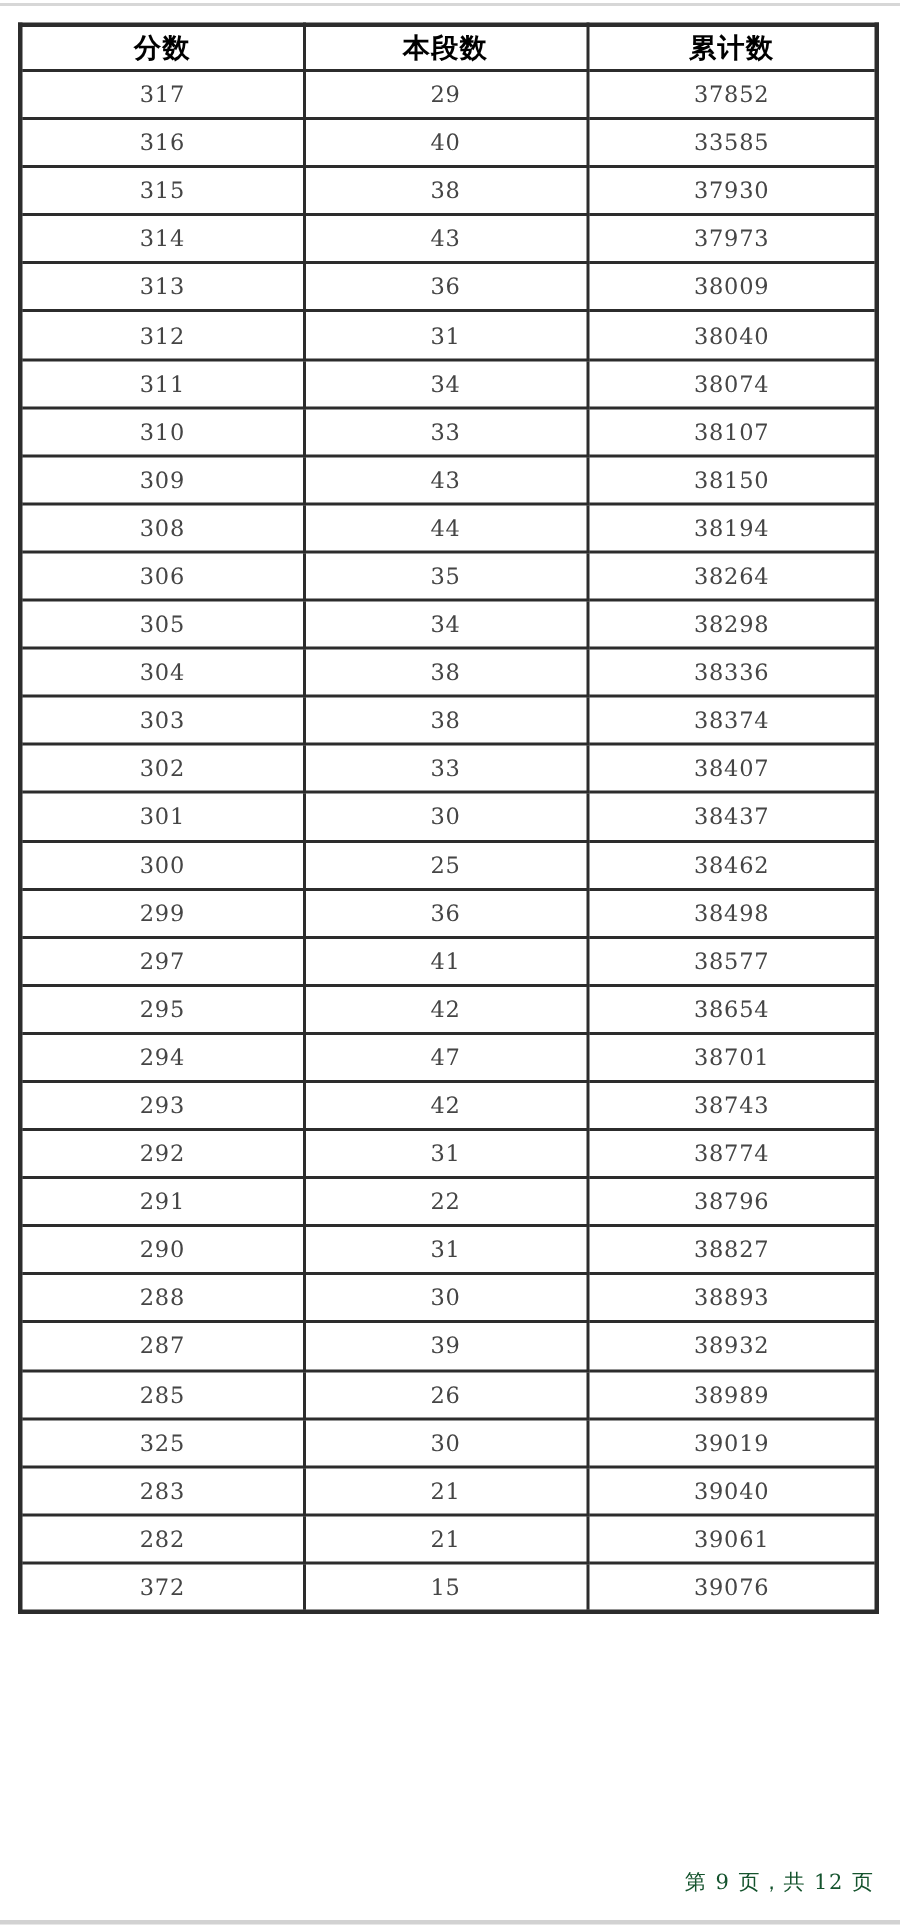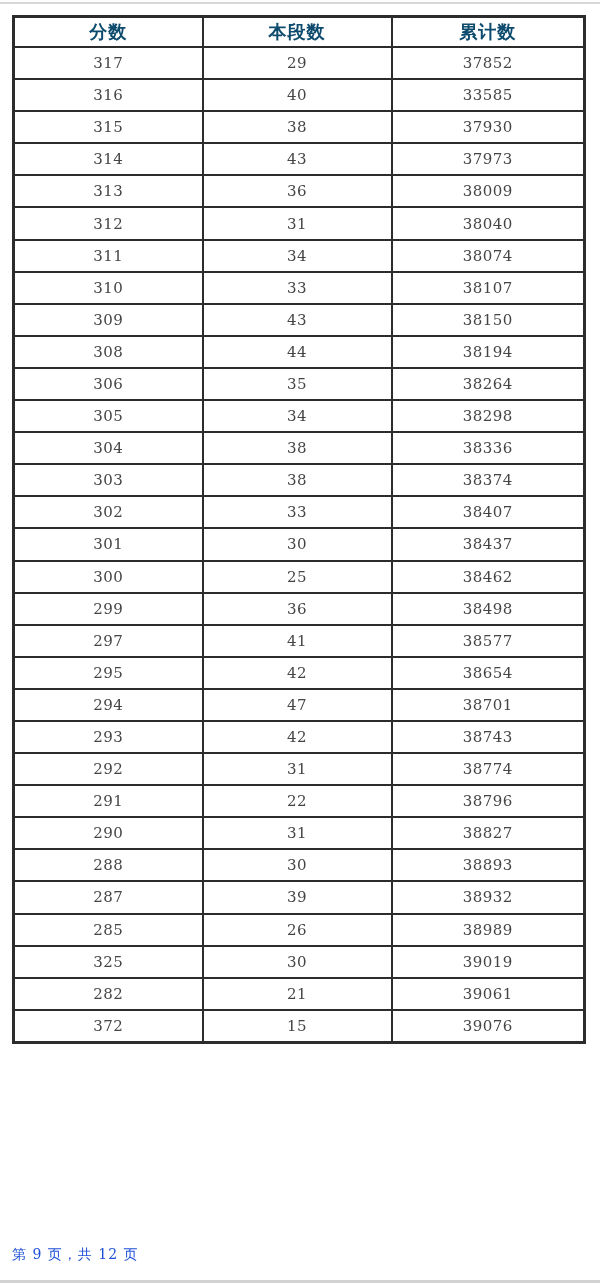--- a/index.html
+++ b/index.html
@@ -46,40 +46,40 @@
   .score-table td {
     border: 2px solid #2c2c2c;
     text-align: center;
     vertical-align: middle;
     padding: 0;
   }
   .score-table th {
     font-family: "Liberation Sans", "DejaVu Sans", sans-serif;
     font-weight: bold;
     font-size: 18px;
-    color: #0c4a6e;
+    color: #000000;
     height: 28px;
     letter-spacing: 1px;
   }
   .score-table td {
     font-family: "DejaVu Serif", "Liberation Serif", serif;
     font-size: 15px;
     color: #454545;
     height: 30.1px;
     letter-spacing: 0.5px;
   }
   .footer {
     position: absolute;
     top: 1246px;
     left: 12px;
     width: 571px;
-    text-align: left;
+    text-align: right;
     font-family: "DejaVu Serif", "Liberation Serif", serif;
     font-size: 14px;
-    color: #1d4ed8;
+    color: #14532d;
     letter-spacing: 1px;
   }
 </style>
 </head>
 <body>
 
 <div class="page">
 
   <div class="edge-top"></div>
 
@@ -236,20 +236,25 @@
           <td>285</td>
           <td>26</td>
           <td>38989</td>
         </tr>
         <tr>
           <td>325</td>
           <td>30</td>
           <td>39019</td>
         </tr>
         <tr>
+          <td>283</td>
+          <td>21</td>
+          <td>39040</td>
+        </tr>
+        <tr>
           <td>282</td>
           <td>21</td>
           <td>39061</td>
         </tr>
         <tr>
           <td>372</td>
           <td>15</td>
           <td>39076</td>
         </tr>
       </tbody>

